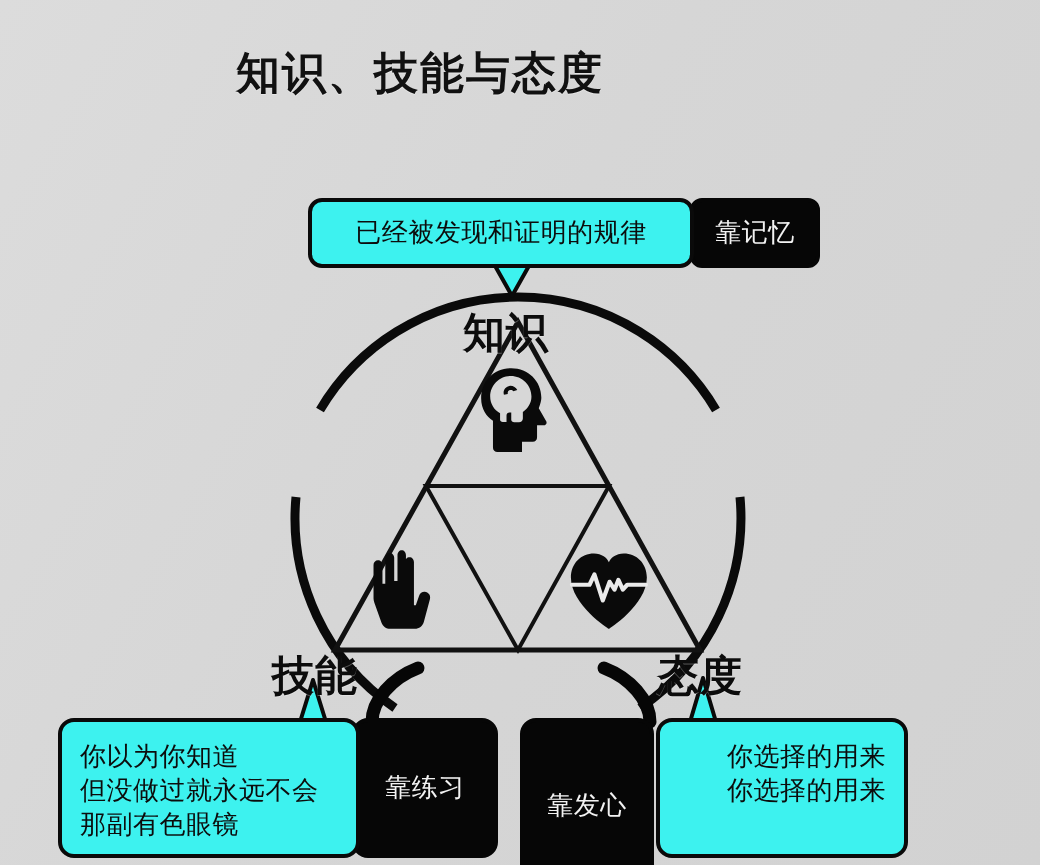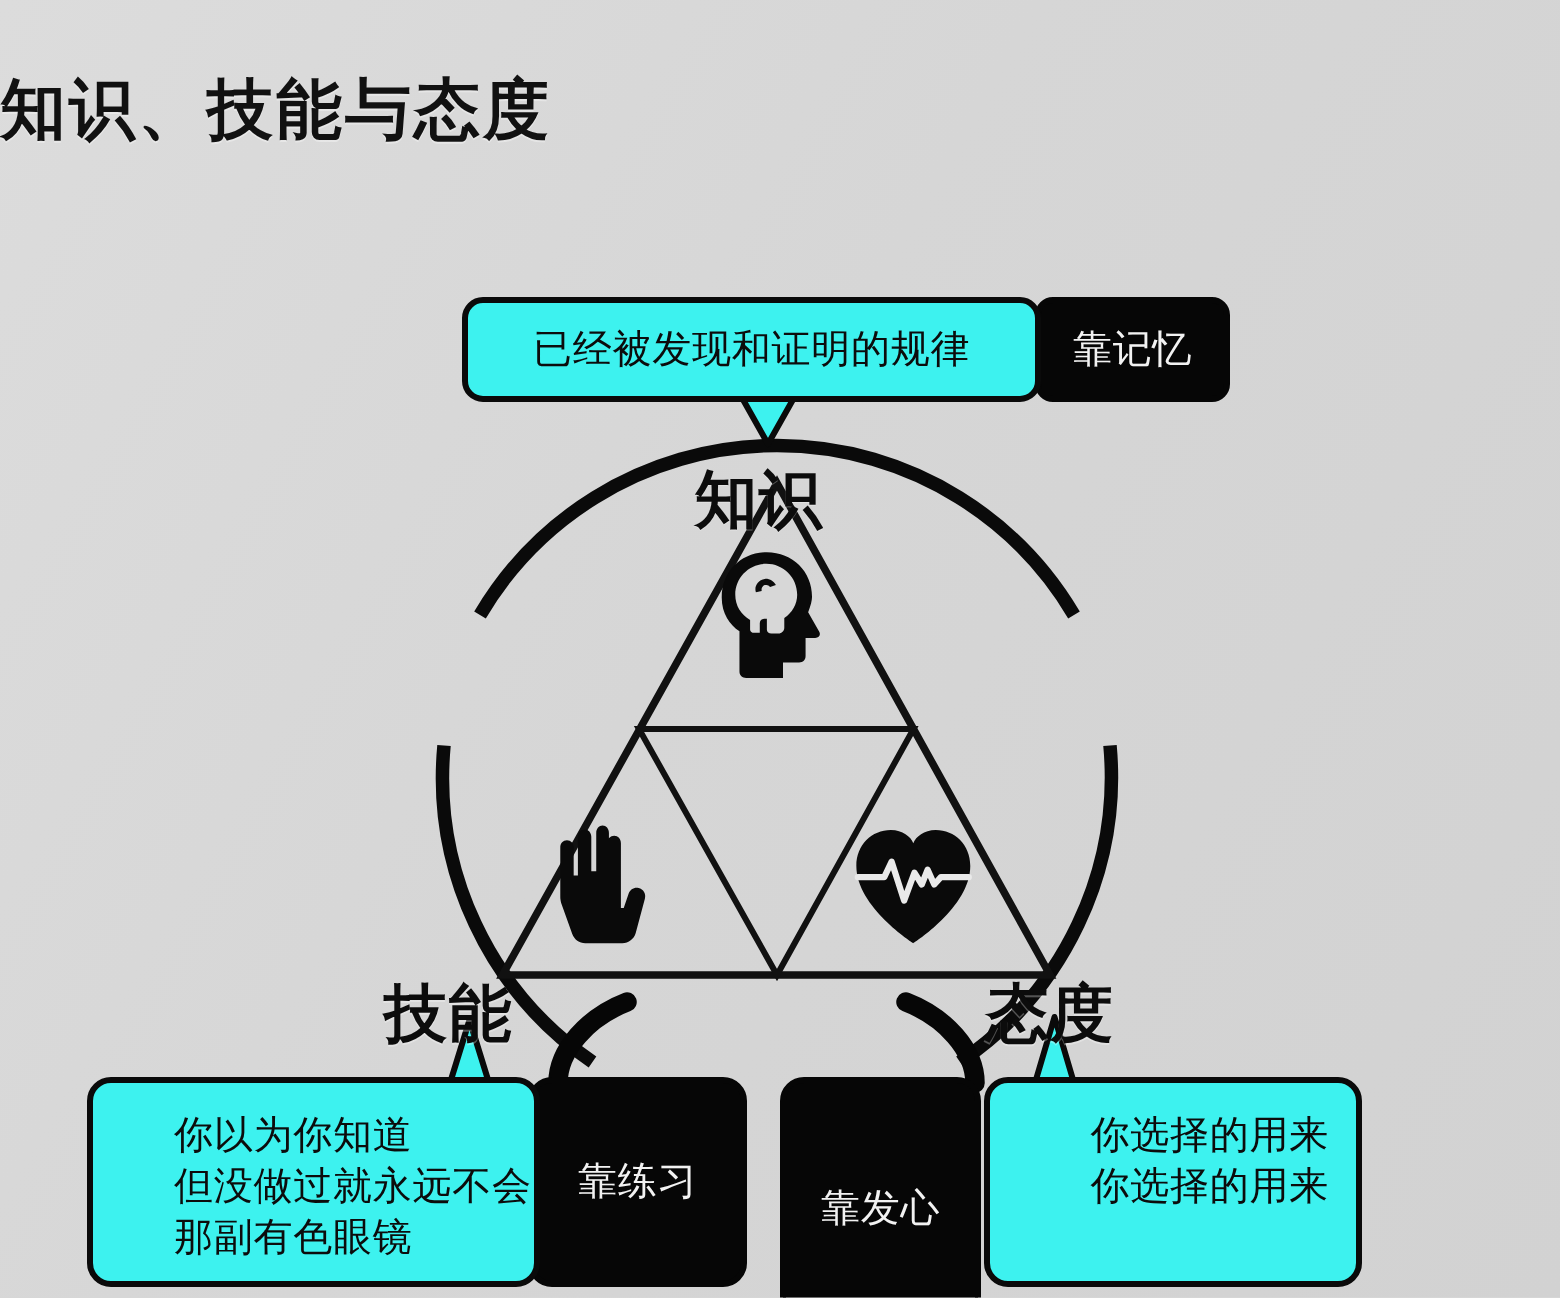--- a/index.html
+++ b/index.html
@@ -20,20 +20,21 @@
     height: 865px;
     background: linear-gradient(120deg, #dcdcdc 0%, #d6d6d6 45%, #d2d2d2 100%);
   }
 
   
   #title {
     position: absolute;
     left: 0;
     top: 44px;
     width: 840px;
+    text-align: center;
     font-size: 44px;
     font-weight: bold;
     color: #111;
     letter-spacing: 2px;
     font-family: "Liberation Serif", "DejaVu Serif", serif;
     text-shadow: 0 1px 0 rgba(255,255,255,.35);
   }
 
   
   #diagram {
@@ -50,21 +51,21 @@
     font-size: 42px;
     font-weight: bold;
     color: #0c0c0c;
     font-family: "Liberation Serif", "DejaVu Serif", serif;
     letter-spacing: 1px;
     white-space: nowrap;
     text-shadow: 0 1px 0 rgba(255,255,255,.3);
     margin-top: 21px;
   }
   #label-knowledge { left: 463px; top: 284px; }
-  #label-skill     { left: 256px; top: 627px; }
+  #label-skill     { left: 272px; top: 627px; }
   #label-attitude  { left: 657px; top: 627px; }
 
   
   .bubble {
     position: absolute;
     box-sizing: border-box;
     border: 4px solid #0a0a0a;
     border-radius: 16px;
     display: flex;
     align-items: center;
@@ -122,21 +123,21 @@
   #bubble-attitude-desc {
     left: 656px; top: 718px; width: 252px; height: 140px;
     padding: 0 18px 0 0;
     display: block;
     z-index: 6;
   }
   #bubble-attitude-desc .txt {
     margin-top: 18px;
     text-align: right;
   }
-  .line { display: block; margin-left: 36px; }
+  .line { display: block; }
 </style>
 </head>
 <body>
 
 <div id="stage">
 
   <div id="title">知识、技能与态度</div>
 
   <svg id="diagram" viewBox="0 0 1040 865">
 

